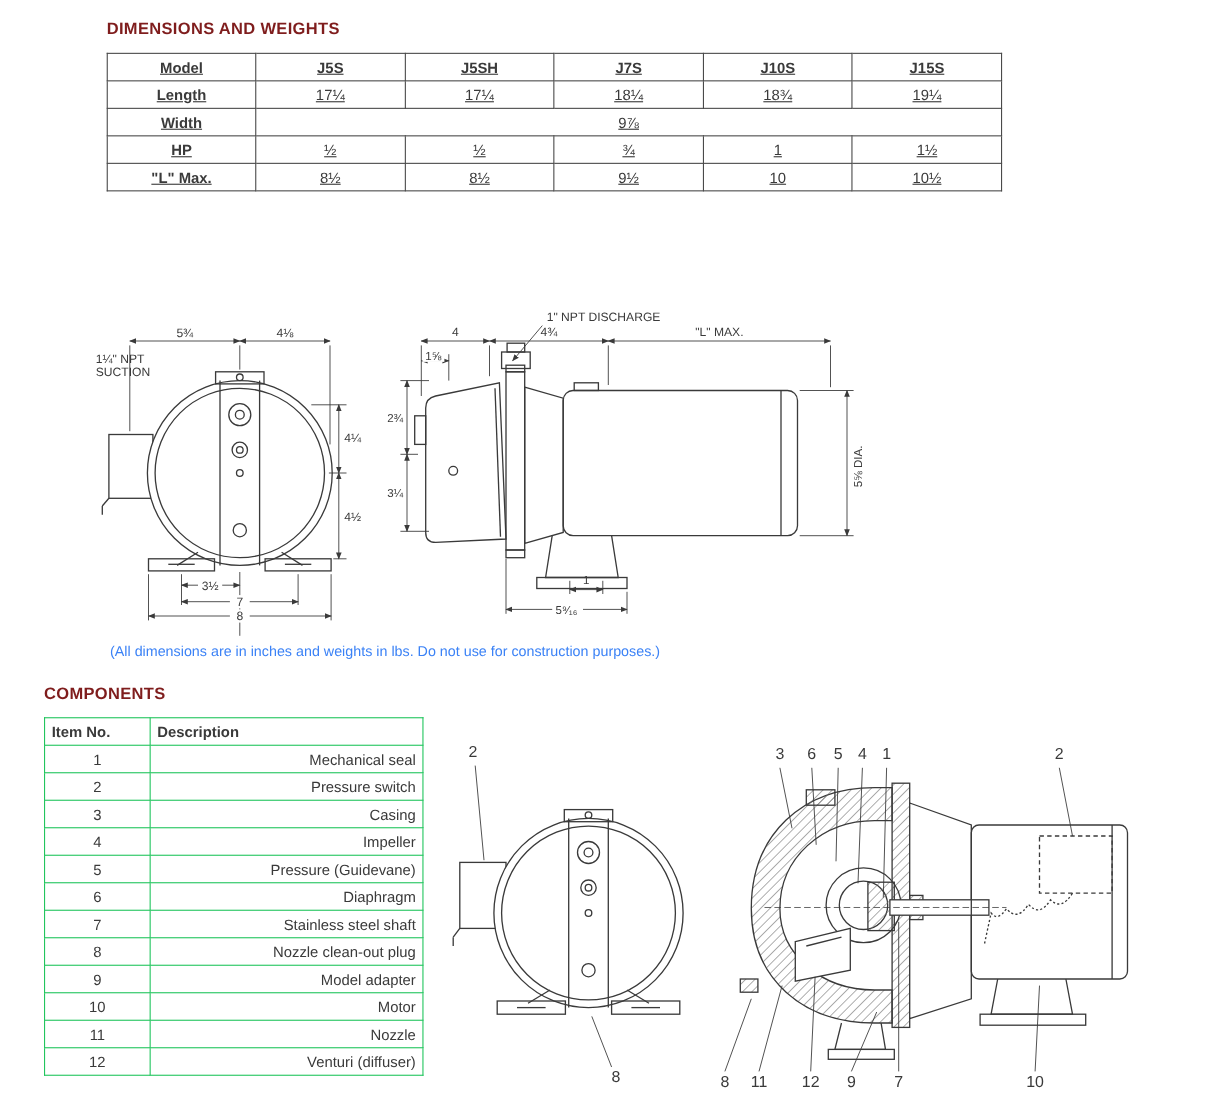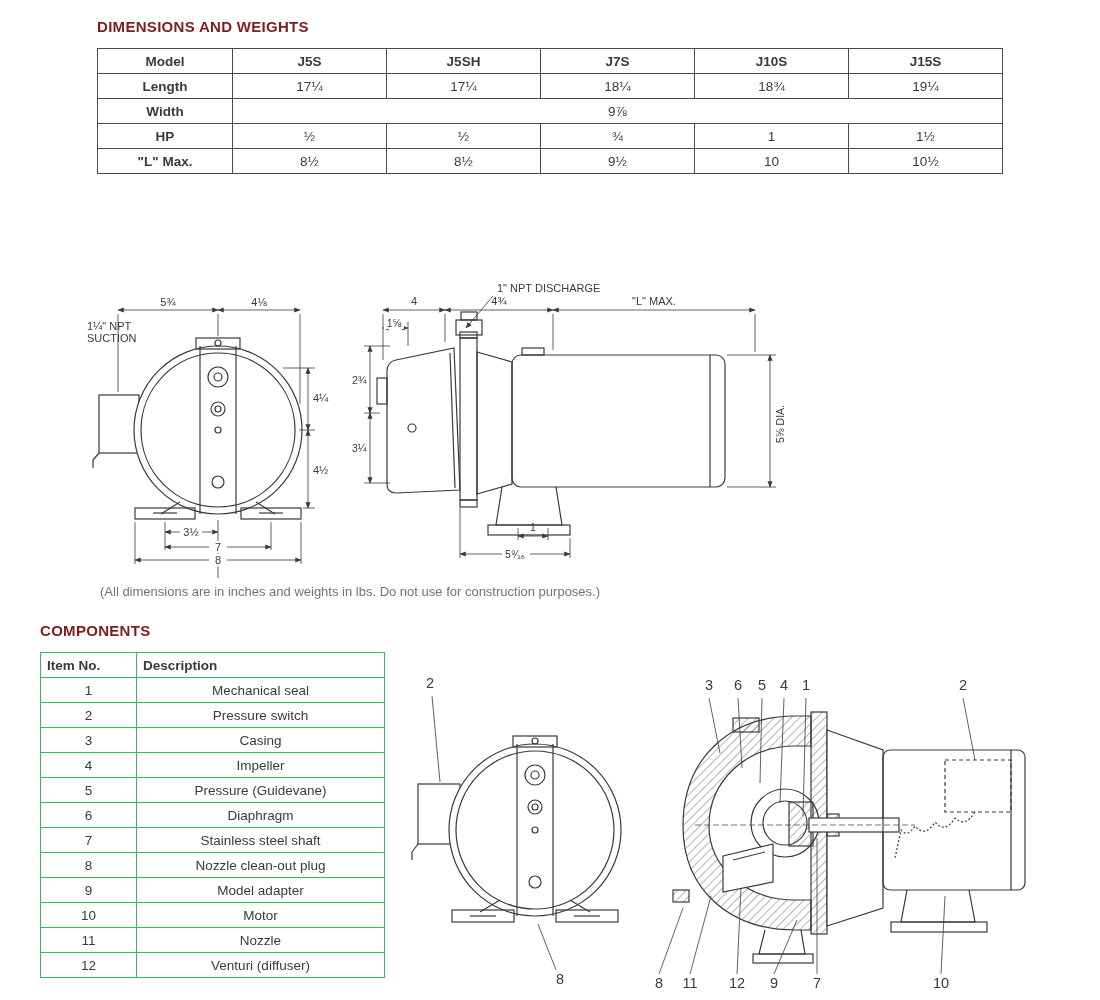--- a/index.html
+++ b/index.html
@@ -3,34 +3,34 @@
 <meta charset="utf-8">
 <style>
   html,body{margin:0;padding:0;}
   body{
     width:1100px;height:1000px;background:#ffffff;position:relative;
     font-family:"Liberation Sans",sans-serif;color:#3a3a3a;overflow:hidden;
   }
   .abs{position:absolute;}
   h2{margin:0;font-size:15px;font-weight:bold;letter-spacing:.3px;color:#7f1d1d;}
   table{border-collapse:collapse;table-layout:fixed;}
-  .dimtab{width:906px;}
+  .dimtab{width:814px;text-decoration:underline;}
   .dimtab th,.dimtab td{
     border:1px solid #4a4a4a;font-size:13.5px;height:22px;padding:1px 4px;text-align:center;
   }
   .dimtab th{font-weight:bold;}
   .dimtab td.lbl{font-weight:bold;}
   .comptab{width:344px;}
   .comptab th,.comptab td{
     border:1px solid #22c55e;font-size:13.5px;height:22px;padding:1px 6px;
   }
   .comptab th{font-weight:bold;text-align:left;}
   .comptab td.num{text-align:center;}
-  .comptab td.desc{text-align:center;}
-  .note{font-size:13px;color:#737373;}
+  .comptab td.desc{text-align:right;}
+  .note{font-size:13px;color:#3b82f6;}
   svg{overflow:visible;}
   svg text{font-family:"Liberation Sans",sans-serif;fill:#3a3a3a;}
   .dim{font-size:11px;}
   .dimsm{font-size:10.5px;}
   .callout{font-size:14.5px;}
   .ln{stroke:#3a3a3a;fill:none;}
 </style>
 </head>
 <body>
 

